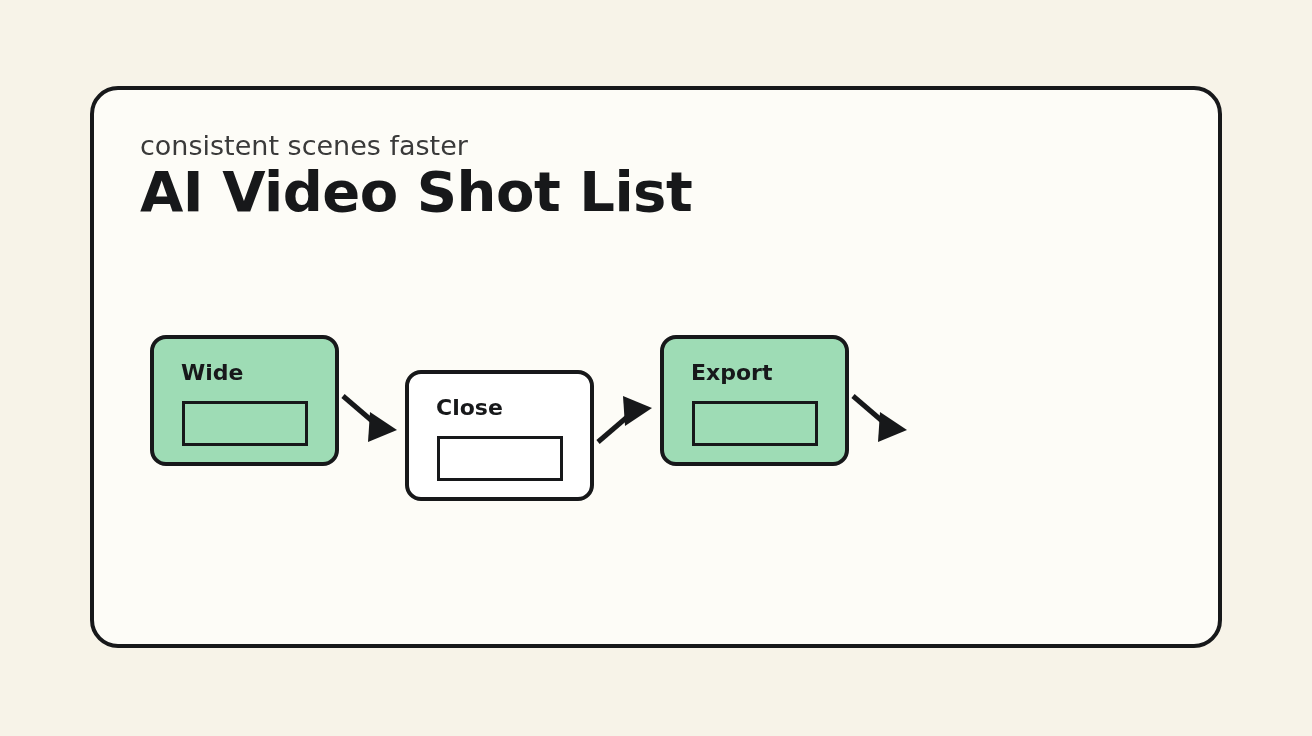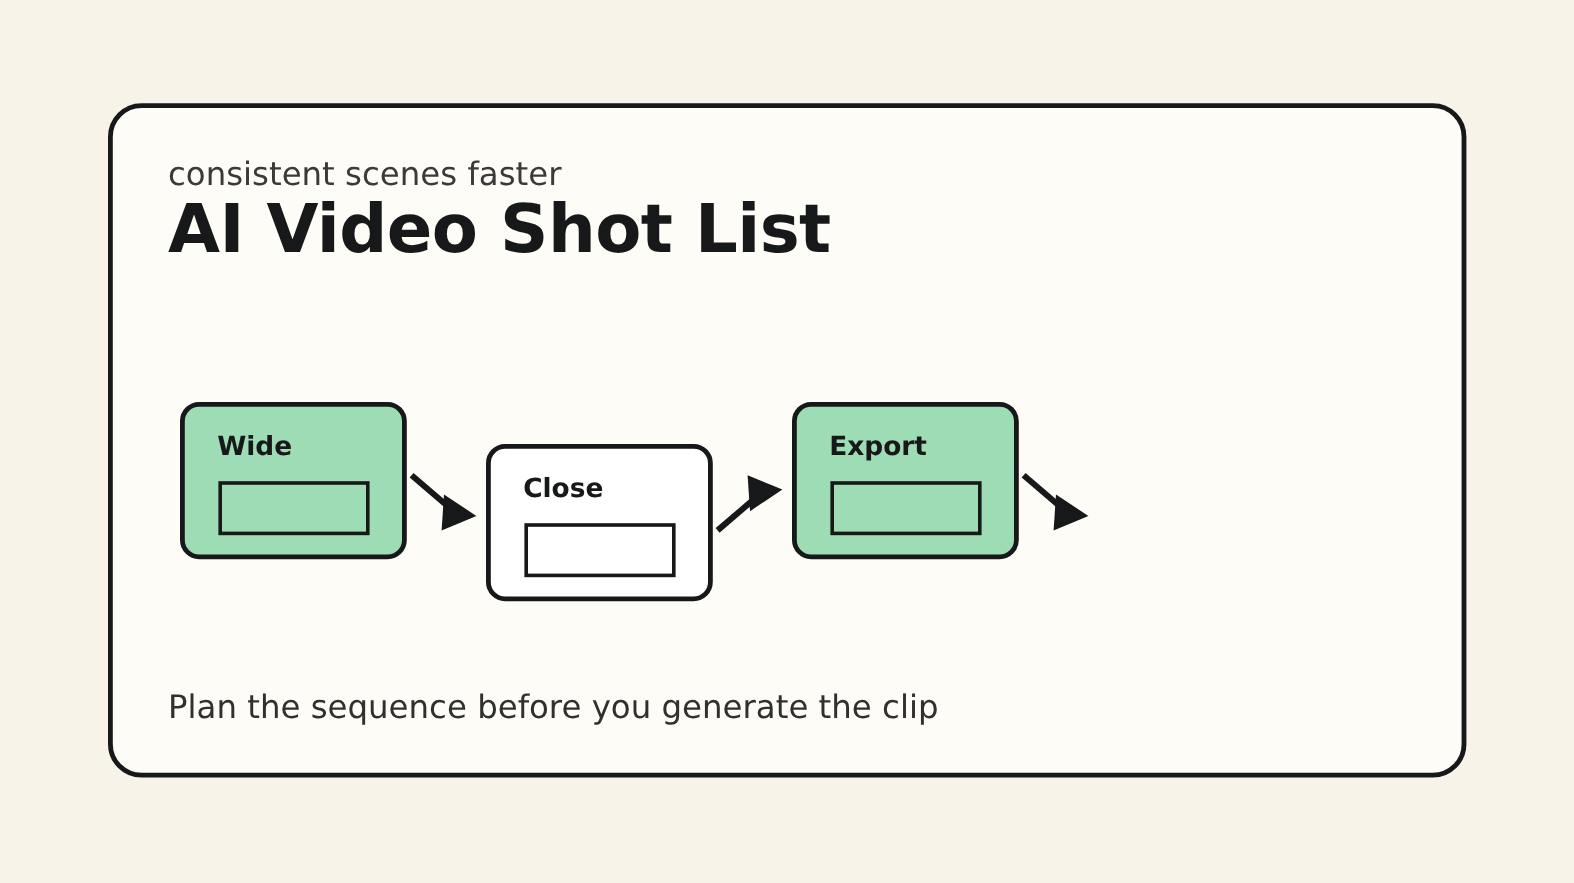--- a/index.html
+++ b/index.html
@@ -172,16 +172,15 @@
         <polygon points="28,11 57,23 30,41" fill="#17181a"></polygon>
       </svg>
 
       <svg class="flow-arrow" id="flow-arrow-2" viewBox="0 0 70 78">
         <line x1="3" y1="11" x2="38" y2="41" stroke="#17181a" stroke-width="5" stroke-linecap="butt"></line>
         <polygon points="30,27 57,45 28,57" fill="#17181a"></polygon>
       </svg>
 
     </div>
 
-    <div id="footer-caption">Plan the sequence before you generate the clip</div>
 
   </div>
 </div>
 
 </body></html>

